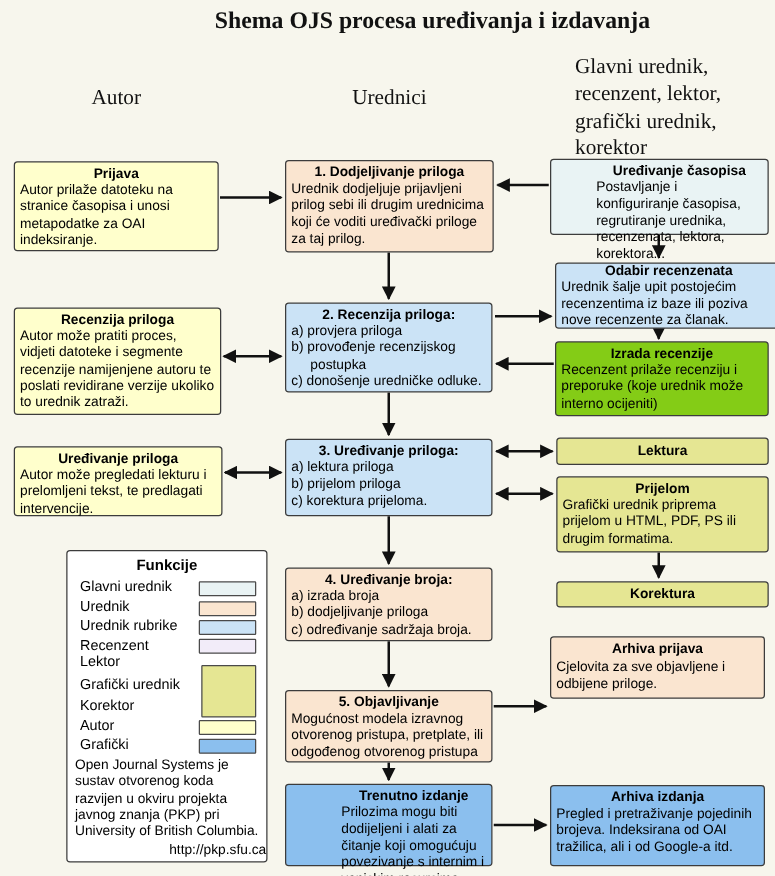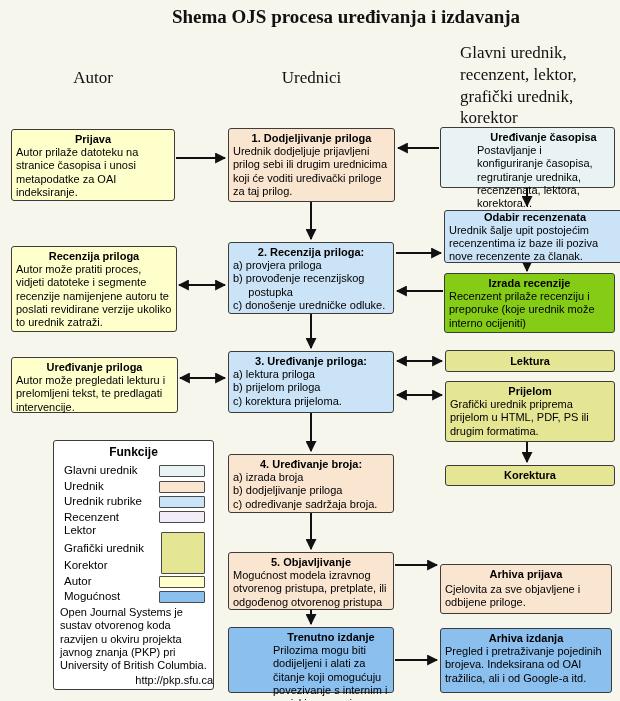--- a/index.html
+++ b/index.html
@@ -136,21 +136,21 @@
         <span>Grafički urednik</span>
         <span>Korektor</span>
       </span>
       <span class="swatch big" style="background-color: rgb(229, 230, 147);"></span>
     </div>
     <div class="lrow">
       <span>Autor</span>
       <span class="swatch" style="background-color: rgb(255, 255, 204);"></span>
     </div>
     <div class="lrow">
-      <span>Mogućnost</span>
+      <span>Grafički</span>
       <span class="swatch" style="background-color: rgb(139, 191, 238);"></span>
     </div>
     <div class="legend-note">Open Journal Systems je sustav otvorenog koda razvijen u okviru projekta javnog znanja (PKP) pri University of British Columbia.</div>
     <div class="legend-url">http://pkp.sfu.ca</div>
   </div>
 
   <div class="box f-urednik" style="left:228px;top:128px;width:167px;height:74px;">
     <div class="bt">1. Dodjeljivanje priloga</div>
     <div class="bb">Urednik dodjeljuje prijavljeni prilog sebi ili drugim urednicima koji će voditi uređivački priloge za taj prilog.</div>
   </div>
@@ -208,21 +208,21 @@
 
   <div class="box f-lektor" style="left:445px;top:381px;width:170px;height:61px;">
     <div class="bt">Prijelom</div>
     <div class="bb">Grafički urednik priprema prijelom u HTML, PDF, PS ili drugim formatima.</div>
   </div>
 
   <div class="box f-lektor center-v" style="left:445px;top:465px;width:170px;height:21px;">
     <div class="bt">Korektura</div>
   </div>
 
-  <div class="box f-urednik" style="left:440px;top:564px;width:172px;height:50px;">
+  <div class="box f-urednik" style="left:440px;top:509px;width:172px;height:50px;">
     <div class="bt">Arhiva prijava</div>
     <div class="bb" style="margin-top:2px;">Cjelovita za sve objavljene i odbijene priloge.</div>
   </div>
 
   <div class="box f-citatelj" style="left:440px;top:628px;width:172px;height:65px;">
     <div class="bt">Arhiva izdanja</div>
     <div class="bb">Pregled i pretraživanje pojedinih brojeva. Indeksirana od OAI tražilica, ali i od Google-a itd.</div>
   </div>
 
 </div>

